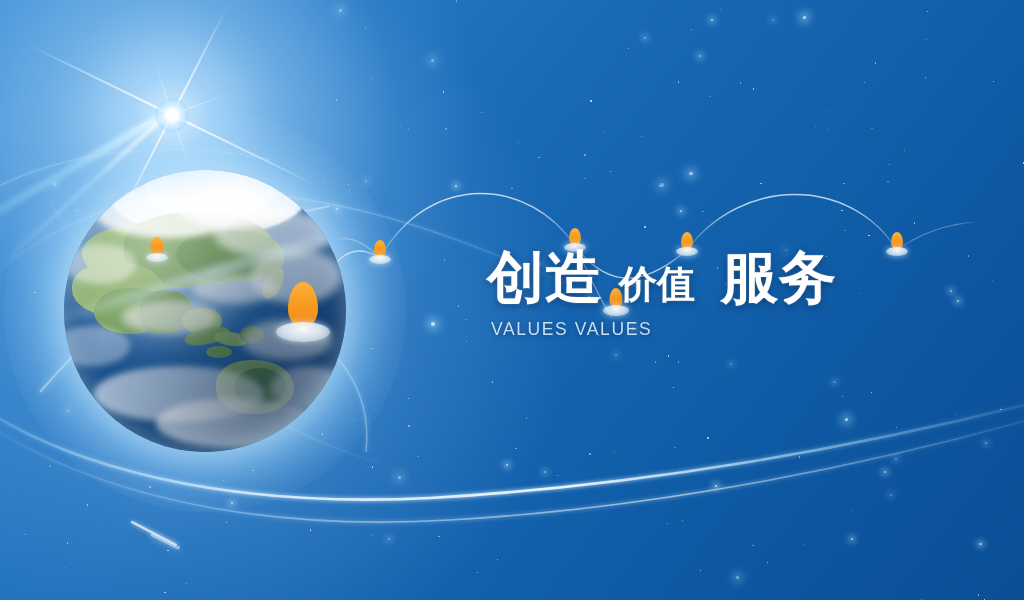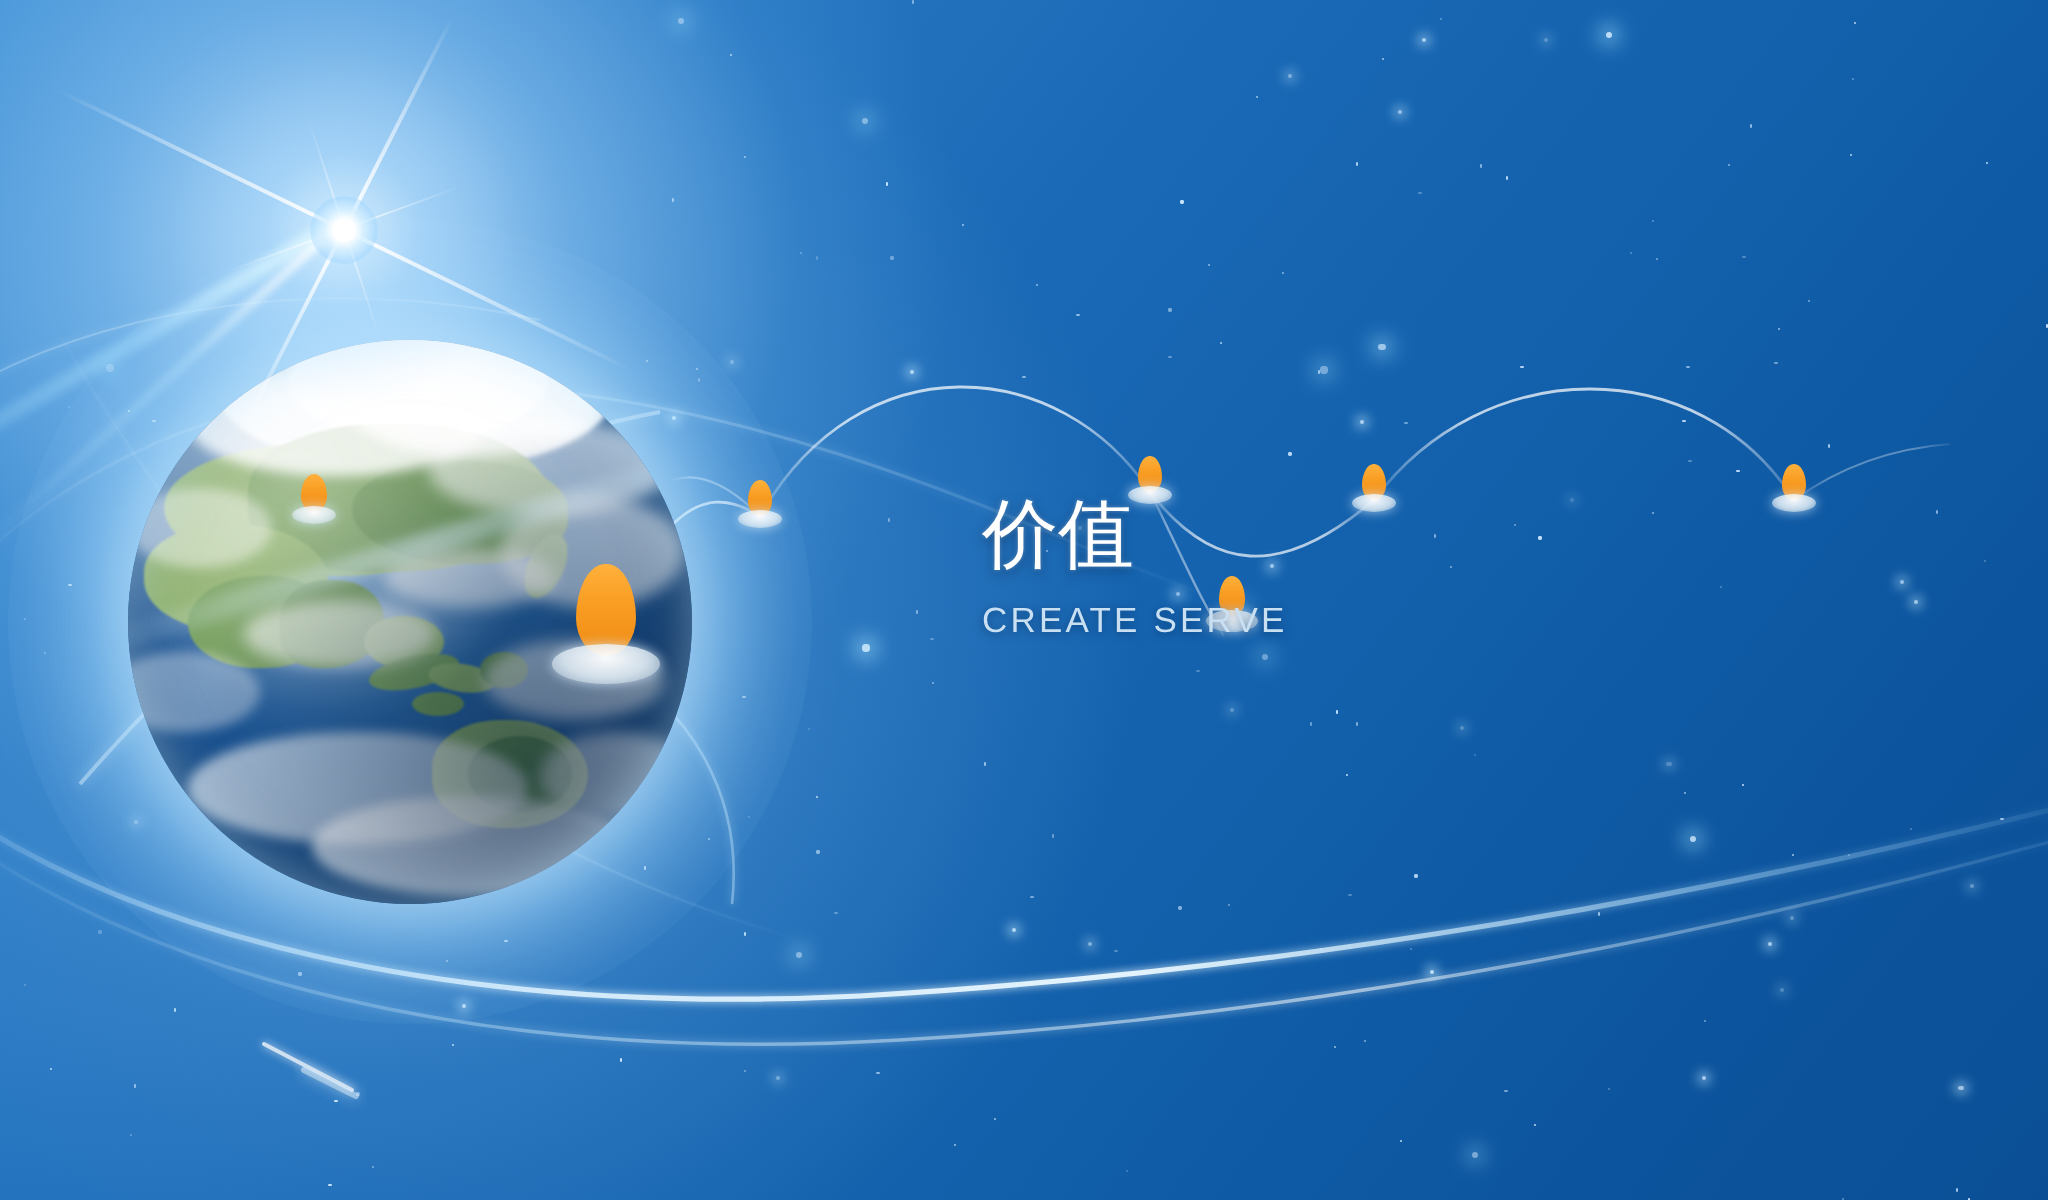--- a/index.html
+++ b/index.html
@@ -100,22 +100,22 @@
 
   
   .headline{position:absolute;left:487px;top:249px;white-space:nowrap;}
   .line1{display:flex;align-items:baseline;}
   .cn-big{
     font-size:57px;line-height:1;font-weight:bold;color:#ffffff;
     letter-spacing:1px;
     text-shadow:0 2px 7px rgba(5,38,78,.55), 0 0 2px rgba(255,255,255,.4);
   }
   .cn-sm{
-    font-size:38px;line-height:1;font-weight:normal;color:#ffffff;
-    letter-spacing:0px;margin-left:4px;
+    font-size:38px;line-height:1;font-weight:bold;color:#ffffff;
+    letter-spacing:0px;margin-left:16px;
     text-shadow:0 2px 6px rgba(5,38,78,.5), 0 0 2px rgba(255,255,255,.35);
   }
   .gap{display:inline-block;width:26px;}
   .sub{
     display:flex;margin-top:13px;margin-left:4px;
     font-size:17.5px;letter-spacing:1.6px;color:#c9dff2;
     text-shadow:0 1px 4px rgba(6,40,82,.55);
   }
   .sub .s2{margin-left:82px;}
 </style>
@@ -456,25 +456,27 @@
     <div class="base" style="top:15px;width:22px;height:9px;"></div>
   </div>
 
   <div class="pin" style="left:603px;top:288px;width:26px;height:28px;">
     <div class="drop" style="top:0;width:13px;height:20px;"></div>
     <div class="base" style="top:17px;width:26px;height:11px;"></div>
   </div>
 
   <div class="headline">
     <div class="line1">
+      <span class="cn-big">创造</span>
       <span class="cn-sm">价值</span>
       <span class="gap"></span>
+      <span class="cn-big">服务</span>
     </div>
     <div class="sub">
-      <span class="s1">CREATE SERVE</span>
+      <span class="s1">VALUES VALUES</span>
     </div>
   </div>
 
   <div class="flare">
     <div class="halo"></div>
     <div class="beam"></div>
     <div class="beam2"></div>
     <div class="ray ray1"></div>
     <div class="ray ray2"></div>
     <div class="ray ray3"></div>

